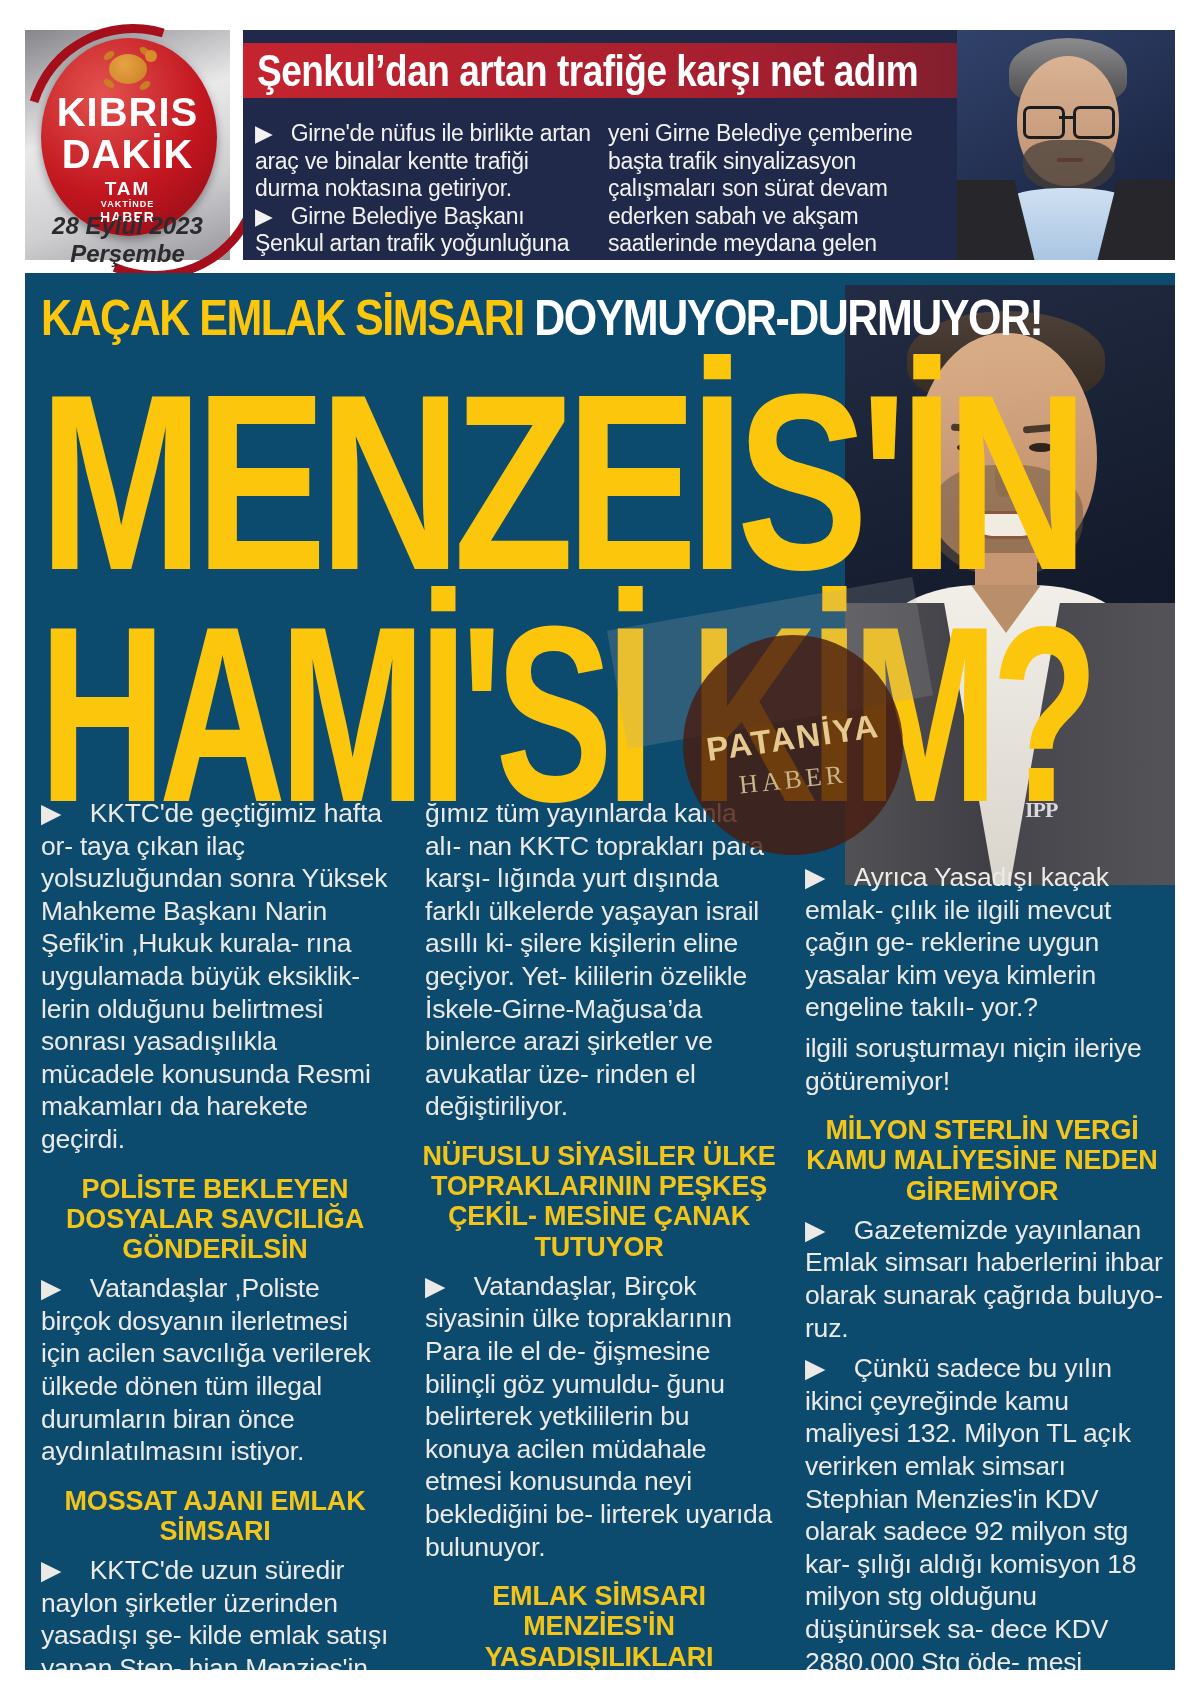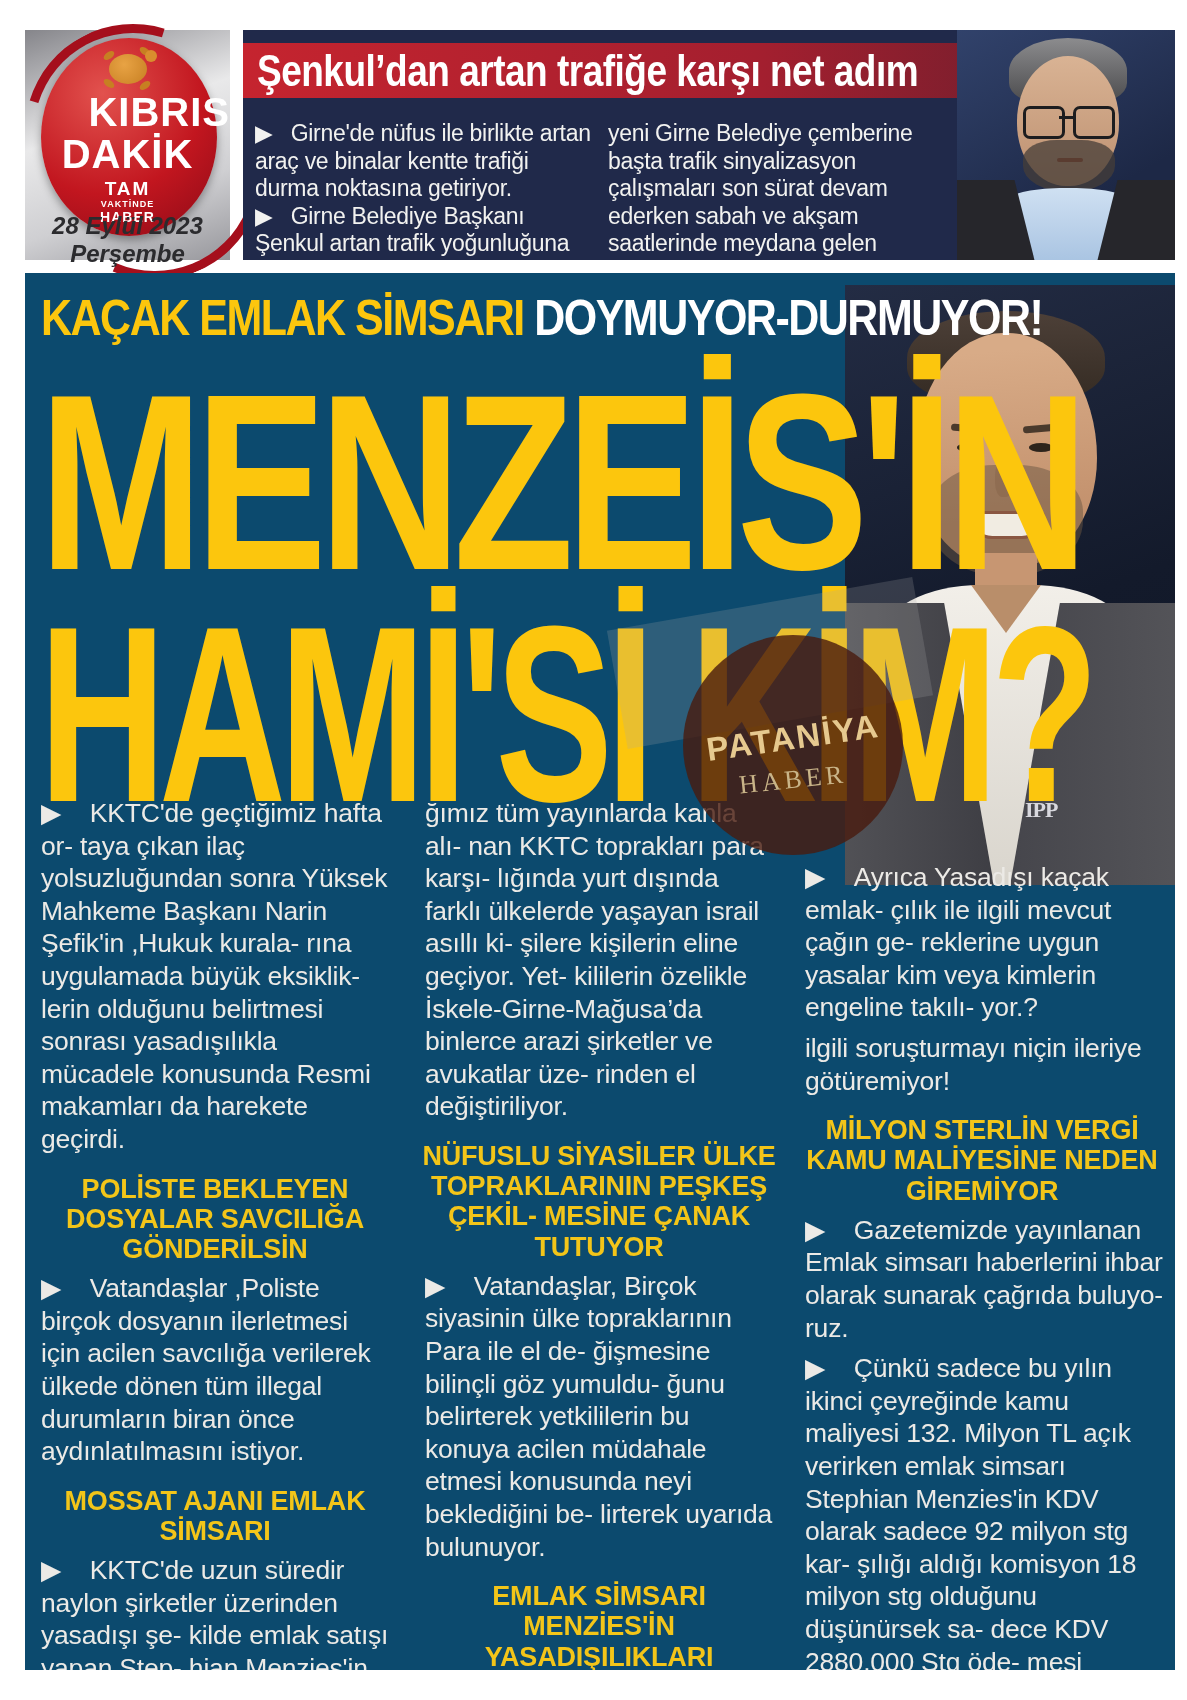--- a/index.html
+++ b/index.html
@@ -8,21 +8,21 @@
   
   .logo-box{position:absolute;left:25px;top:30px;width:205px;height:230px;
             background:linear-gradient(160deg,#85858a 0%,#e9e9ea 40%,#cfcfd2 70%,#97979c 100%);overflow:visible;}
   .arc{position:absolute;width:198px;height:198px;border:9px solid transparent;border-radius:50%;}
   .arc1{left:0px;top:-6px;border-top-color:#a50f1c;transform:rotate(-28deg);}
   .arc2{left:22px;top:34px;border-bottom-color:#a50f1c;transform:rotate(-22deg);}
   .logo-circle{position:absolute;left:16px;top:8px;width:176px;height:198px;border-radius:50%;
                background:radial-gradient(circle at 35% 28%,#e2524e 0%,#c2161f 55%,#8b0a17 100%);
                box-shadow:0 4px 8px rgba(0,0,0,.35);}
   .logo-line{position:absolute;left:0;width:205px;text-align:center;color:#fff;font-weight:900;}
-  .logo-l1{top:60px;font-size:40px;letter-spacing:1px;text-align:right;}
+  .logo-l1{top:60px;font-size:40px;letter-spacing:1px;}
   .logo-l2{top:102px;font-size:40px;letter-spacing:1px;}
   .logo-l3{top:148px;font-size:19px;letter-spacing:2px;}
   .logo-l4{top:169px;font-size:9px;letter-spacing:1px;}
   .logo-l5{top:179px;font-size:14px;letter-spacing:1px;}
   .turtle{position:absolute;left:74px;top:16px;width:58px;height:46px;}
   .t-body{position:absolute;left:10px;top:8px;width:38px;height:30px;border-radius:50%;
           background:radial-gradient(circle at 40% 35%,#e8a344,#c77f22);}
   .t-head{position:absolute;right:0px;top:4px;width:12px;height:12px;border-radius:50%;background:#d98e2e;}
   .t-leg{position:absolute;width:12px;height:7px;border-radius:50%;background:#c77f22;}
   .t-l1{left:4px;top:6px;transform:rotate(-35deg);} .t-l2{left:40px;top:2px;transform:rotate(35deg);}

